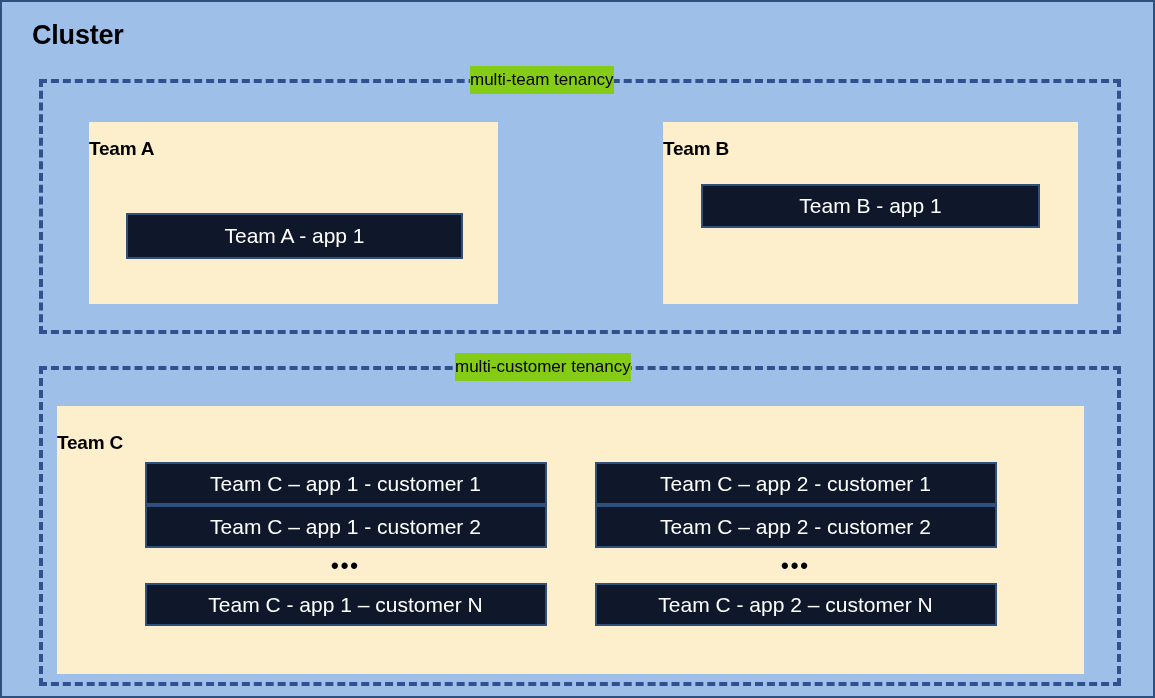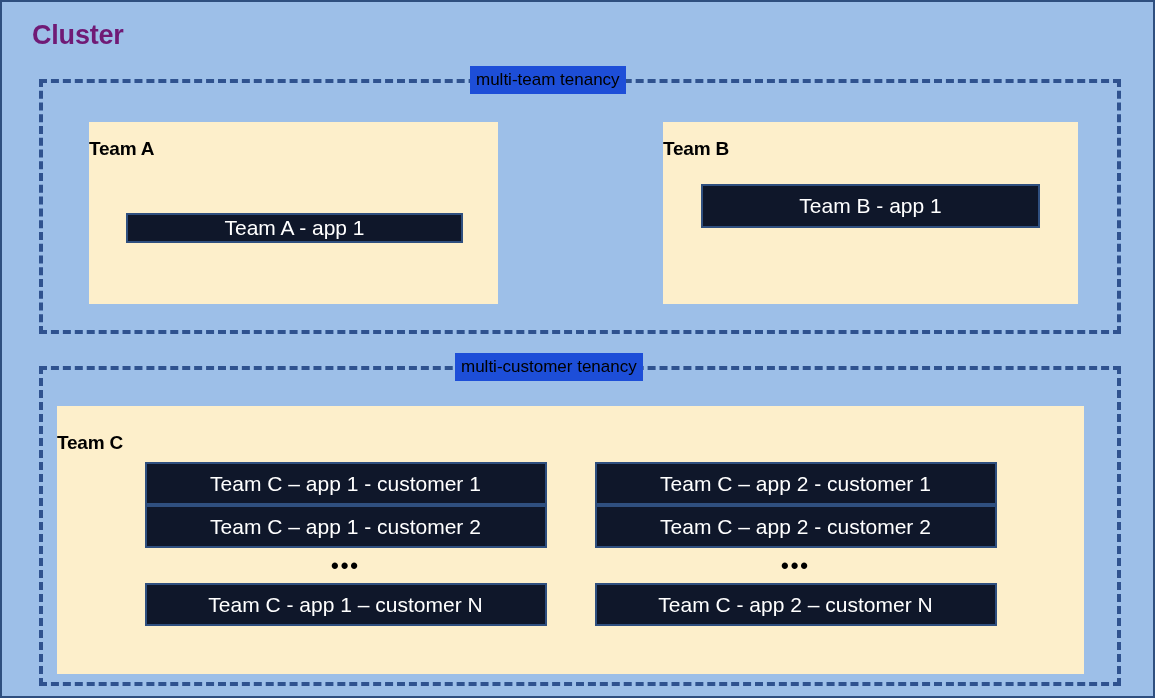--- a/index.html
+++ b/index.html
@@ -22,21 +22,21 @@
     overflow: hidden;
   }
 
   
   #cluster-title {
     position: absolute;
     left: 30px;
     top: 18px;
     font-size: 27px;
     font-weight: bold;
-    color: #701a75;
+    color: #000000;
     letter-spacing: -0.2px;
     white-space: nowrap;
   }
 
   
   .tenancy-zone {
     position: absolute;
     box-sizing: border-box;
     border: 4px dashed #2F528F;
   }
@@ -49,26 +49,26 @@
   #zone-multi-customer {
     left: 37px;
     top: 364px;
     width: 1082px;
     height: 320px;
   }
 
   
   .zone-label {
     position: absolute;
-    background: #1d4ed8;
+    background: #84cc16;
     color: #000000;
     font-size: 17px;
     line-height: 28px;
     height: 28px;
-    padding: 0 6px;
+    padding: 0 0;
     white-space: nowrap;
     text-align: center;
   }
   #label-multi-team {
     left: 468px;
     top: 64px;
   }
   #label-multi-customer {
     left: 453px;
     top: 351px;
@@ -129,21 +129,21 @@
   }
 
   
   #team-a-apps {
     position: absolute;
     left: 37px;
     top: 91px;
     width: 337px;
   }
   #team-a-apps .app-box {
-    height: 30px;
+    height: 46px;
     text-align: center;
   }
 
   
   #team-b-apps {
     position: absolute;
     left: 38px;
     top: 62px;
     width: 339px;
   }

